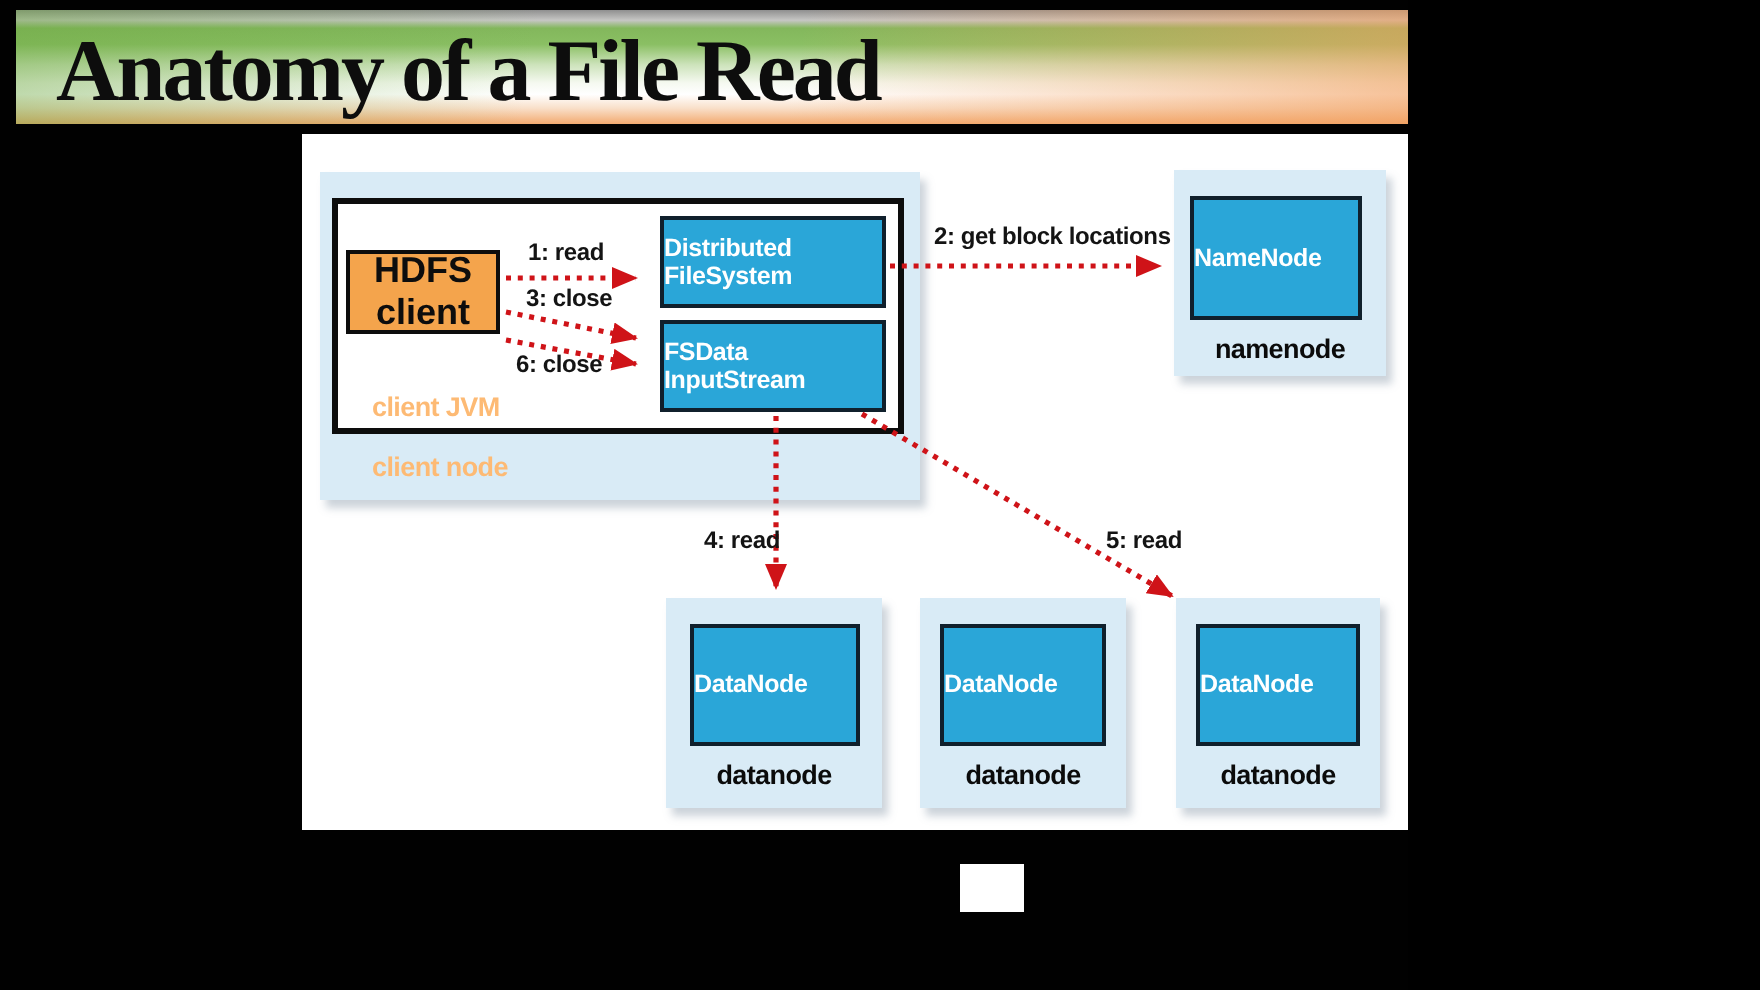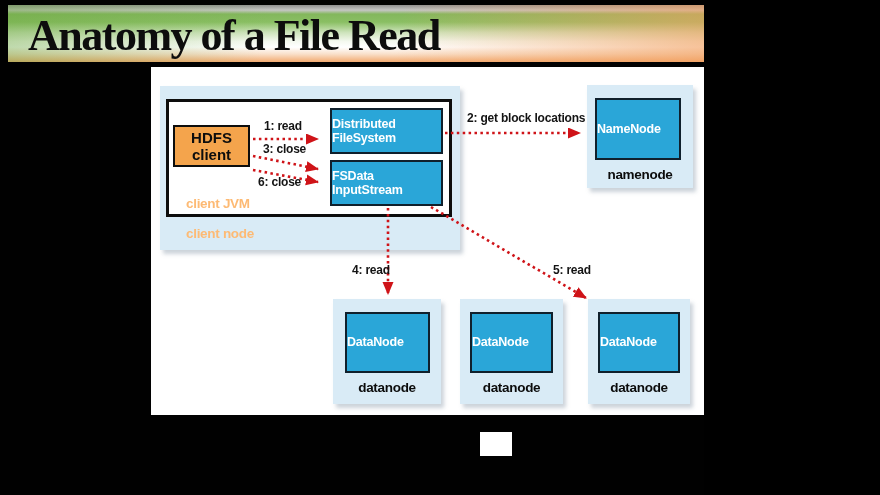--- a/index.html
+++ b/index.html
@@ -30,21 +30,21 @@
   .node{ 
     position:absolute;background:#2aa6d8;border:2px solid #10202c;box-sizing:border-box;
     display:flex;flex-direction:column;align-items:flex-start;justify-content:center;
     color:#ffffff;font-size:12.5px;font-weight:600;line-height:1.15;text-align:center;
     letter-spacing:-0.2px;
   }
   .node span{display:block;}
   .client{
     position:absolute;background:#f4a44c;border:2.5px solid #0d0d0d;box-sizing:border-box;
     display:flex;flex-direction:column;align-items:center;justify-content:center;
-    color:#0d0d0d;font-size:15px;font-weight:700;line-height:1.15;text-align:center;
+    color:#0d0d0d;font-size:18px;font-weight:700;line-height:1.15;text-align:center;
   }
   .blabel{position:absolute;font-weight:700;color:#fdba74;font-size:13.5px;letter-spacing:-0.3px;white-space:nowrap;}
   .clabel{position:absolute;font-weight:700;color:#0b0b0b;font-size:13.5px;letter-spacing:-0.3px;text-align:center;}
   .alabel{position:absolute;font-size:12px;font-weight:600;color:#141414;letter-spacing:-0.2px;white-space:nowrap;}
   .arrows{position:absolute;left:0;top:0;width:880px;height:495px;pointer-events:none;}
   .footer-box{position:absolute;left:480px;top:432px;width:32px;height:24px;background:#ffffff;}
 </style>
 </head>
 <body>
 

